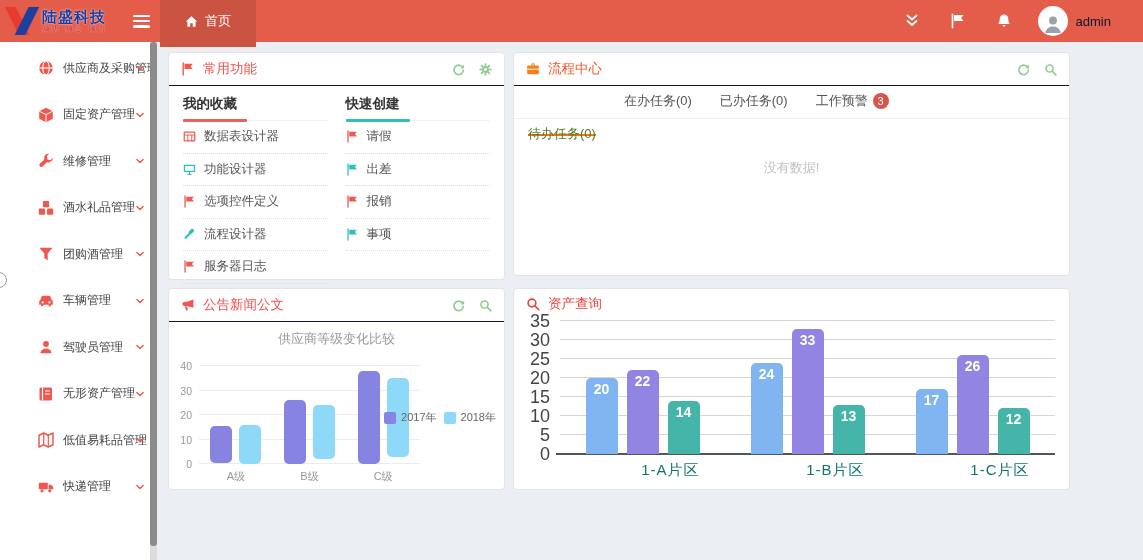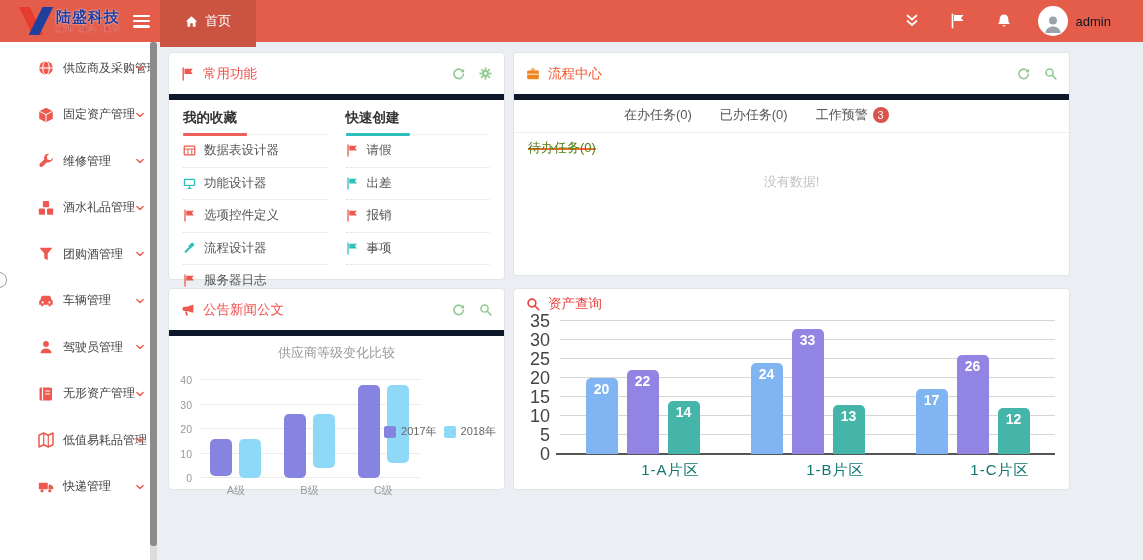--- a/index.html
+++ b/index.html
@@ -3,21 +3,21 @@
 <meta charset="utf-8">
 <style>
   * { box-sizing: border-box; margin: 0; padding: 0; }
   html,body { width:1143px; height:560px; overflow:hidden;
     font-family:"Liberation Sans","DejaVu Sans",sans-serif; background:#ebeef2; }
   .icon svg { display:block; width:1em; height:1em; }
 
   
   .header { position:absolute; top:0; left:0; right:0; height:42px; background:#e45d4a;
     display:flex; align-items:center; z-index:10; }
-  .logo { display:flex; align-items:center; padding-left:18px; width:130px; flex:none; }
+  .logo { display:flex; align-items:center; padding-left:4px; width:130px; flex:none; }
   .logo-mark { width:36px; height:34px; flex:none; }
   .brand-text { margin-left:2px; line-height:1.1; }
   .brand-title { font-size:15px; font-weight:bold; color:#1e3a9e; letter-spacing:1px;
     text-shadow:0 0 2px #fff; white-space:nowrap; }
   .brand-slogan { font-size:7.5px; font-weight:bold; color:#d2322a; letter-spacing:2px;
     text-shadow:0 0 1px #fff; white-space:nowrap; }
   .burger { width:17px; height:13px; margin-left:3px; display:flex; flex-direction:column;
     justify-content:space-between; cursor:pointer; flex:none; }
   .burger i { display:block; height:2.6px; background:#fff; border-radius:2px; }
   .home-tab { height:52px; margin-left:10px; padding:0 25px; background:#cb5342; color:#fff;
@@ -44,22 +44,22 @@
   .edge-artifact { position:absolute; left:-9px; top:230px; width:16px; height:16px;
     border:1px solid #9a9a9a; border-radius:50%; background:#fff; }
 
   
   .content { position:absolute; left:157px; top:42px; right:0; bottom:0; background:#ebeef2; }
   .panel { position:absolute; background:#fff; border:1px solid #e4e4e4; border-radius:4px; }
   #panel-common   { left:11px;  top:10px;  width:337px; height:228px; }
   #panel-process  { left:356px; top:10px;  width:557px; height:224px; }
   #panel-announce { left:11px;  top:246px; width:337px; height:202px; }
   #panel-asset    { left:356px; top:246px; width:557px; height:202px; }
-  .panel-header { height:47px; display:flex; align-items:center; padding:0 12px;
-    border-bottom:6px solid #0f172a; }
+  .panel-header { height:33px; display:flex; align-items:center; padding:0 12px;
+    border-bottom:1px solid #0f172a; }
   .panel-header.no-line { border-bottom:none; height:30px; }
   .p-title-icon { font-size:14px; flex:none; }
   .p-title { font-size:13.5px; margin-left:8px; }
   .t-red { color:#f25450; } .t-orange { color:#f4562c; } .t-red2 { color:#e8423e; }
   .i-red { color:#ee584e; } .i-orange { color:#ef8320; }
   .panel-actions { margin-left:auto; display:flex; gap:14px; }
   .panel-actions .icon { font-size:13px; color:#8fc98f; cursor:pointer; }
 
   
   .cf-body { display:flex; padding:0 14px; gap:18px; }
@@ -81,21 +81,21 @@
     color:#fff; font-size:11px; line-height:16px; text-align:center; }
   .proc-empty { margin-top:40px; text-align:center; color:#c2c2c2; font-size:13px; }
 
   
   .chartA-title { margin-top:8px; text-align:center; color:#999; font-size:13px; }
   .chartA { position:relative; margin:2px 8px 0 30px; height:136px; }
   .plotA { position:absolute; left:0; right:76px; top:16px; bottom:22px; }
   .gridA { position:absolute; left:0; right:0; height:1px; background:#ececec; }
   .ylabA { position:absolute; left:-7px; transform:translate(-100%,50%); font-size:10.5px; color:#999; }
   .groupsA { position:absolute; inset:0; display:flex; justify-content:space-around; align-items:flex-end; }
-  .groupA { position:relative; display:flex; align-items:flex-start; gap:7px; }
+  .groupA { position:relative; display:flex; align-items:center; gap:7px; }
   .barA { width:22px; border-radius:5px; }
   .xlabA { position:absolute; top:100%; margin-top:5px; width:100%; text-align:center;
     font-size:11px; color:#999; }
   .legendA { position:absolute; right:0; top:60px; display:flex; flex-direction:row; gap:7px; }
   .legA-row { display:flex; align-items:center; gap:5px; font-size:11px; color:#666; }
   .legA-sw { width:12px; height:12px; border-radius:2px; flex:none; }
 
   
   .chartB { position:absolute; left:46px; right:14px; top:34px; bottom:35px; }
   .gridB { position:absolute; left:0; right:0; height:1px; background:#d6d6d6; }

